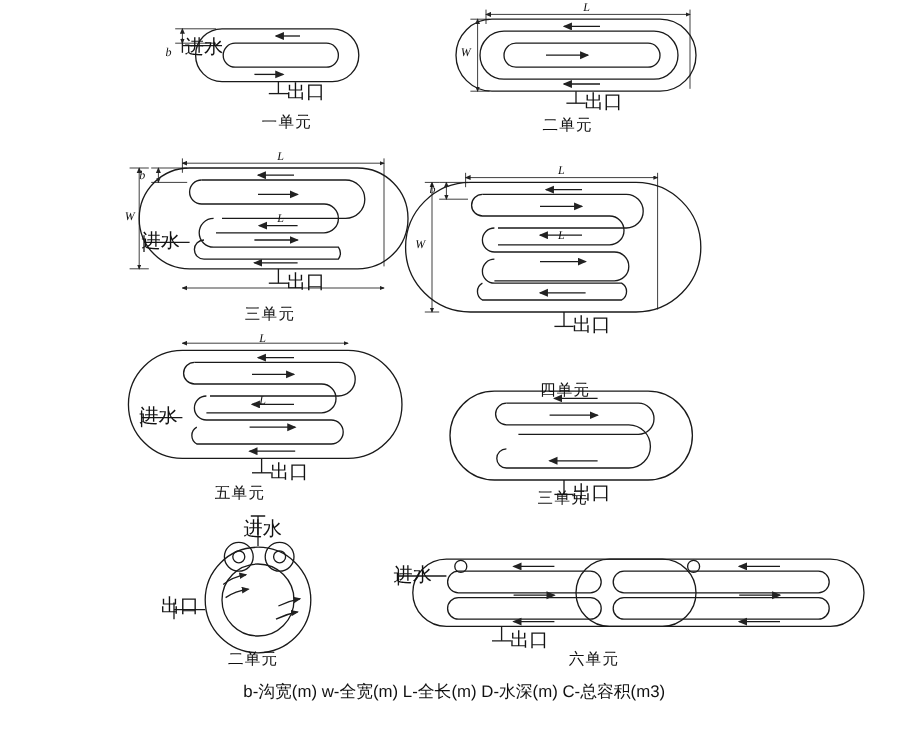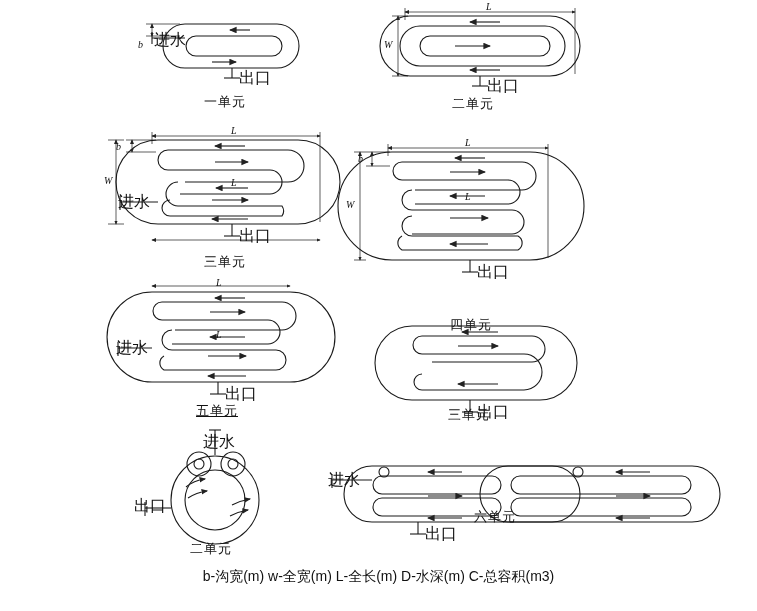--- a/index.html
+++ b/index.html
@@ -259,21 +259,21 @@
         <path d="M616,496 L650,496" marker-end="url(#ah)"></path>
         <path d="M650,518 L616,518" marker-end="url(#ah)"></path>
       </g>
 
     </g>
   </svg>
 
   <div class="lbl small" style="left:154px; top:32px;">进水</div>
   <div class="lbl small" style="left:239px; top:70px;">出口</div>
   <div class="lbl tiny italic" style="left:138px; top:40px;">b</div>
-  <div class="lbl cap" style="left:204px; top:95px;">一单元</div>
+  <div class="lbl cap" style="left:218px; top:95px;">一单元</div>
 
   <div class="lbl tiny italic" style="left:486px; top:2px;">L</div>
   <div class="lbl tiny italic" style="left:384px; top:40px;">W</div>
   <div class="lbl small" style="left:487px; top:78px;">出口</div>
   <div class="lbl cap" style="left:452px; top:97px;">二单元</div>
 
   <div class="lbl tiny italic" style="left:231px; top:126px;">L</div>
   <div class="lbl tiny italic" style="left:116px; top:142px;">b</div>
   <div class="lbl tiny italic" style="left:104px; top:176px;">W</div>
   <div class="lbl tiny italic" style="left:231px; top:178px;">L</div>
@@ -285,28 +285,28 @@
   <div class="lbl tiny italic" style="left:358px; top:154px;">b</div>
   <div class="lbl tiny italic" style="left:346px; top:200px;">W</div>
   <div class="lbl tiny italic" style="left:465px; top:192px;">L</div>
   <div class="lbl small" style="left:477px; top:264px;">出口</div>
   <div class="lbl cap" style="left:450px; top:282px;margin-top:36px;">四单元</div>
 
   <div class="lbl tiny italic" style="left:216px; top:278px;">L</div>
   <div class="lbl tiny italic" style="left:216px; top:330px;">L</div>
   <div class="lbl small" style="left:116px; top:340px;">进水</div>
   <div class="lbl small" style="left:225px; top:386px;">出口</div>
-  <div class="lbl cap" style="left:196px; top:404px;text-decoration:underline;">五单元</div>
+  <div class="lbl cap" style="left:179px; top:404px;">五单元</div>
 
   <div class="lbl small" style="left:477px; top:404px;">出口</div>
   <div class="lbl cap" style="left:448px; top:408px; top:408px;">三单元</div>
 
   <div class="lbl small" style="left:203px; top:434px;">进水</div>
   <div class="lbl small" style="left:134px; top:498px;">出口</div>
   <div class="lbl cap" style="left:190px; top:542px;">二单元</div>
 
   <div class="lbl small" style="left:328px; top:472px;">进水</div>
   <div class="lbl small" style="left:425px; top:526px;">出口</div>
-  <div class="lbl cap" style="left:474px; top:510px;">六单元</div>
+  <div class="lbl cap" style="left:474px; top:542px;">六单元</div>
 
   <div class="footer-note">b-沟宽(m)  w-全宽(m) L-全长(m) D-水深(m) C-总容积(m3)</div>
 
 </div>
 
 </body></html>

